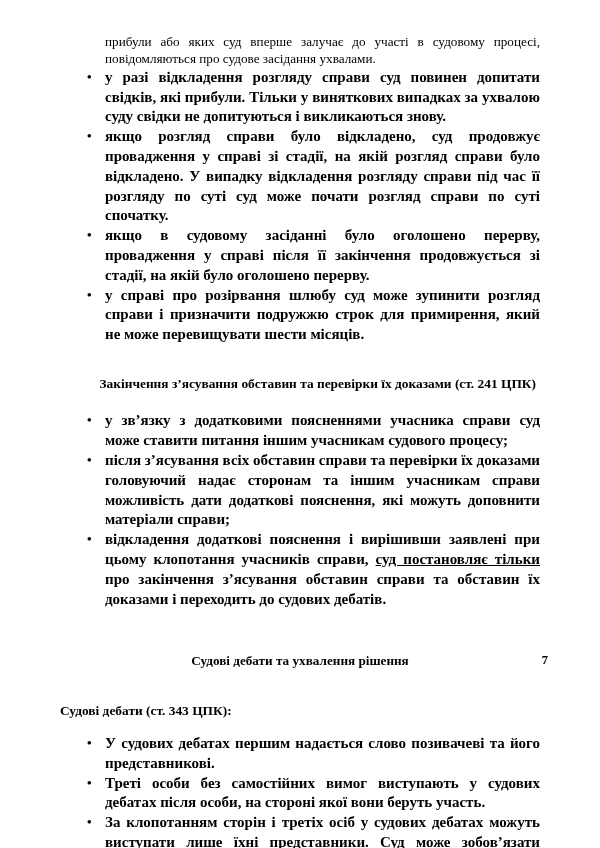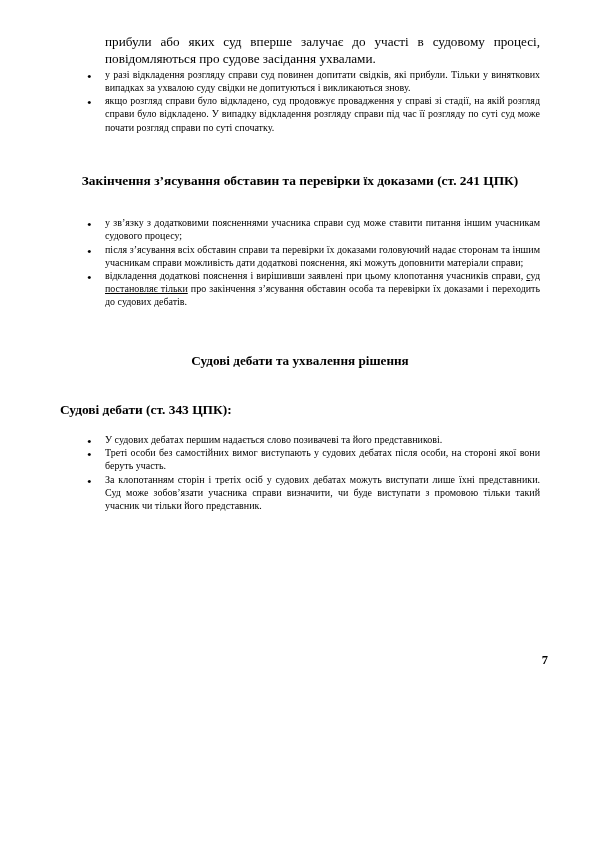--- a/index.html
+++ b/index.html
@@ -39,40 +39,41 @@
   ul.bullets {
     list-style: none;
     margin: 0;
     padding: 0;
   }
   ul.bullets > li {
     position: relative;
     margin: 0 0 0 45px;
     padding-left: 0;
     text-align: justify;
-    font-size: 10px;
+    font-size: 15px;
     line-height: 1.32;
+    font-weight: bold;
   }
   ul.bullets > li::before {
     content: "\2022";
     position: absolute;
     left: -18px;
     top: 0;
     font-size: 13.2px;
     line-height: 1.32;
   }
 
   .spacer-lg { height: 26px; }
   .spacer-md { height: 15px; }
 
   h2.section-heading {
     font-size: 13.4px;
     font-weight: bold;
-    margin: 12px;
-    text-align: center;
+    margin: 4px;
+    text-align: right;
     line-height: 1.3;
   }
   h2.section-heading-center {
     font-size: 13.2px;
     font-weight: bold;
     margin: 17px;
     text-align: center;
     line-height: 1.3;
   }
   h3.sub-heading {
@@ -98,32 +99,34 @@
 <body>
 
 <div class="page">
   <div class="doc-body">
 
     <p class="cont-para">прибули або яких суд вперше залучає до участі в судовому процесі, повідомляються про судове засідання ухвалами.</p>
 
     <ul class="bullets">
       <li>у разі відкладення розгляду справи суд повинен допитати свідків, які прибули. Тільки у виняткових випадках за ухвалою суду свідки не допитуються і викликаються знову.</li>
       <li>якщо розгляд справи було відкладено, суд продовжує провадження у справі зі стадії, на якій розгляд справи було відкладено. У випадку відкладення розгляду справи під час її розгляду по суті суд може почати розгляд справи по суті спочатку.</li>
+      <li>якщо в судовому засіданні було оголошено перерву, провадження у справі після її закінчення продовжується зі стадії, на якій було оголошено перерву.</li>
+      <li>у справі про розірвання шлюбу суд може зупинити розгляд справи і призначити подружжю строк для примирення, який не може перевищувати шести місяців.</li>
     </ul>
 
     <div class="spacer-lg"></div>
 
     <h2 class="section-heading">Закінчення з’ясування обставин та перевірки їх доказами (ст. 241 ЦПК)</h2>
 
     <div class="spacer-md"></div>
 
     <ul class="bullets">
       <li>у зв’язку з додатковими поясненнями учасника справи суд може ставити питання іншим учасникам судового процесу;</li>
       <li>після з’ясування всіх обставин справи та перевірки їх доказами головуючий надає сторонам та іншим учасникам справи можливість дати додаткові пояснення, які можуть доповнити матеріали справи;</li>
-      <li><span>відкладення додаткові пояснення і вирішивши заявлені при цьому клопотання учасників справи, </span><span class="u">суд постановляє тільки</span><span> про закінчення з’ясування обставин особа та перевірки їх доказами і переходить до судових дебатів.</span></li>
+      <li><span>відкладення додаткові пояснення і вирішивши заявлені при цьому клопотання учасників справи, </span><span class="u">суд постановляє тільки</span><span> про закінчення з’ясування обставин справи та обставин їх доказами і переходить до судових дебатів.</span></li>
     </ul>
 
     <div class="spacer-lg"></div>
 
     <h2 class="section-heading-center">Судові дебати та ухвалення рішення</h2>
 
     <div class="spacer-md"></div>
 
     <h3 class="sub-heading">Судові дебати (ст. 343 ЦПК):</h3>
 

